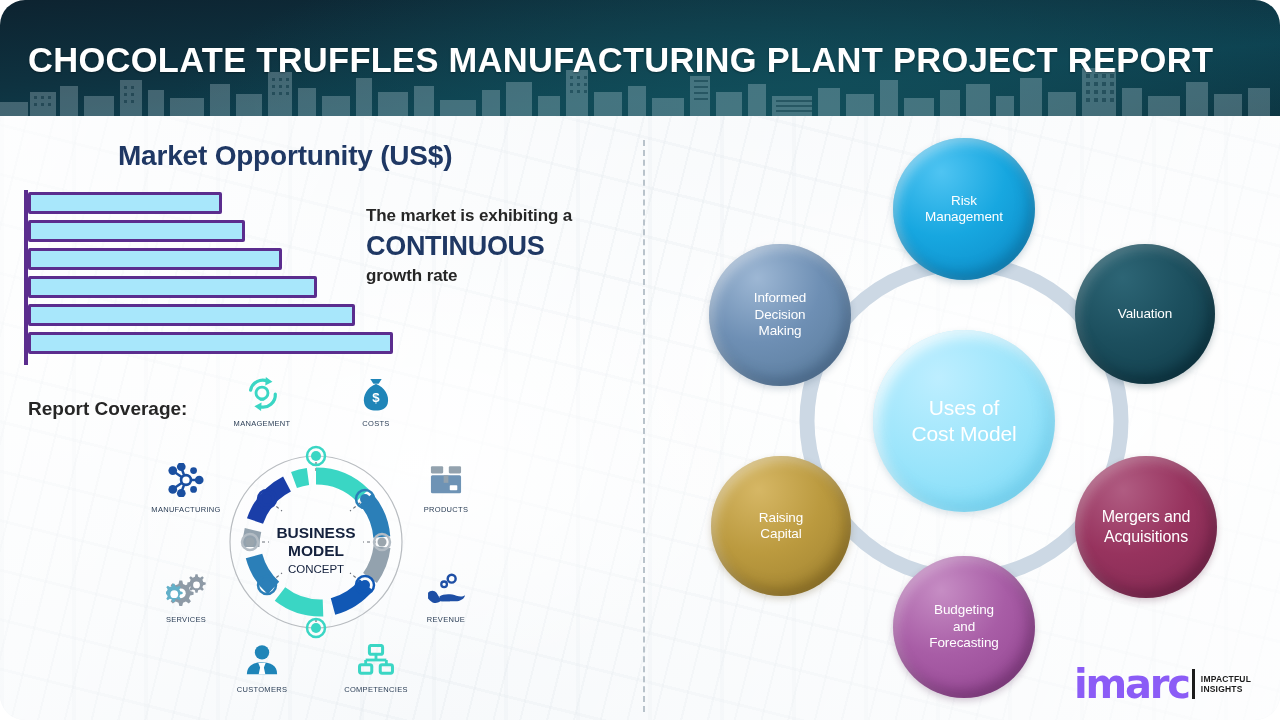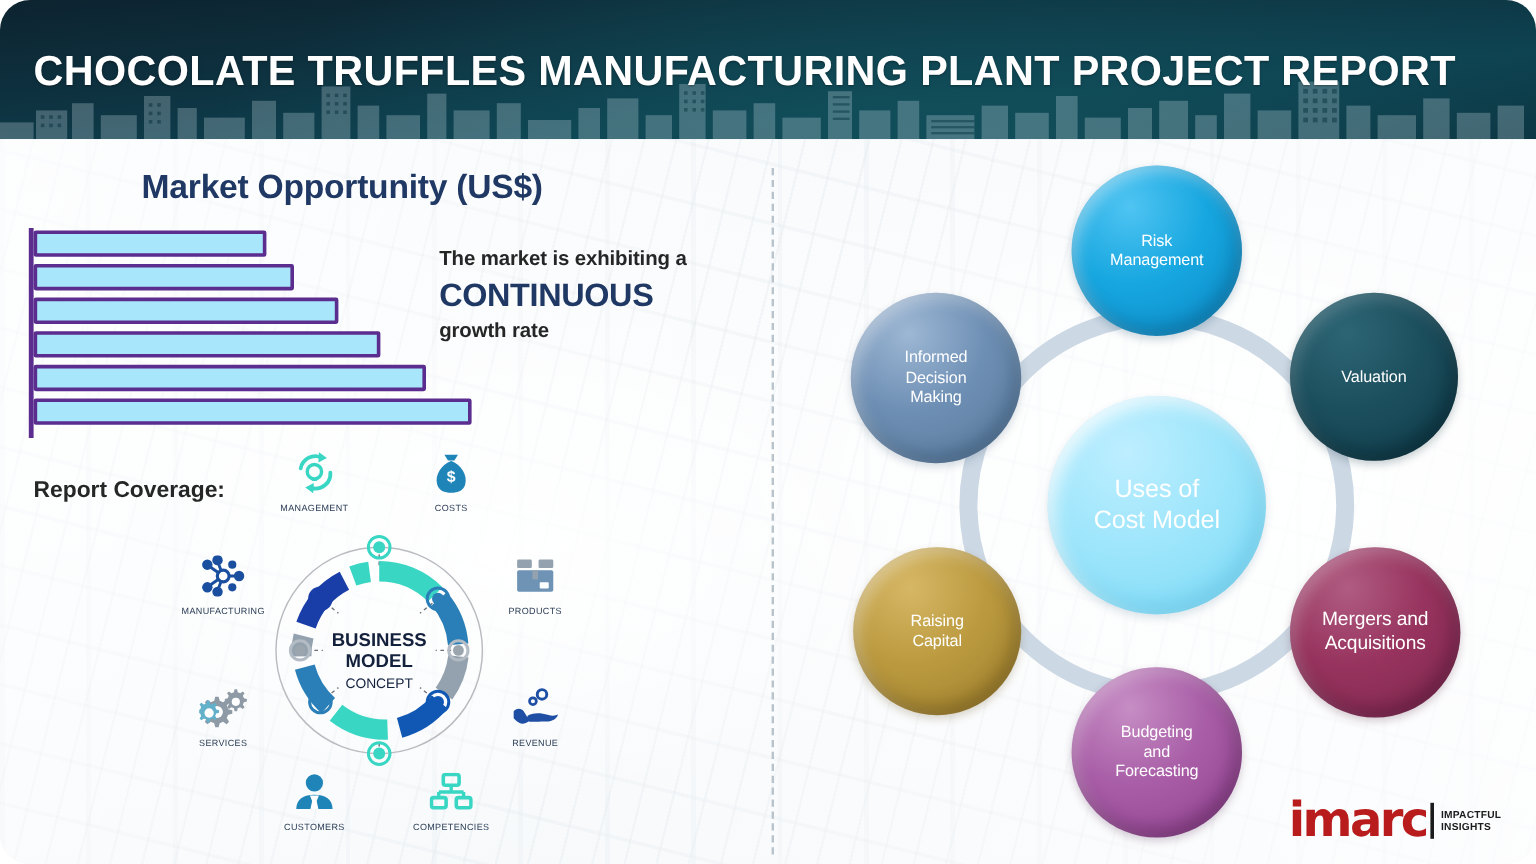--- a/index.html
+++ b/index.html
@@ -152,21 +152,21 @@
     font-size:13.5px;
     background: radial-gradient(circle at 34% 24%, #c68dc4 0%, #a85da6 45%, #91428f 100%);
     box-shadow: inset -5px -7px 14px rgba(60,15,60,.4), inset 4px 5px 12px rgba(255,255,255,.35), 0 3px 7px rgba(70,25,70,.22);
   }
 
   .ring { position:absolute; left:148px; top:132px; width:346px; height:346px; }
 
   
   .logo { position:absolute; left:1074px; top:662px; width:196px; height:44px; display:flex; align-items:center; }
   .logo-word {
-    font-size:40px; font-weight:bold; color:#b91c1c;
+    font-size:40px; font-weight:bold; color:#8b5cf6;
     letter-spacing:-2.2px; line-height:.9;
     font-family:"DejaVu Sans", sans-serif;
   }
   .logo-bar { width:3px; height:30px; background:#1b1b1b; margin:0 6px 0 3px; }
   .logo-tag { font-size:8.5px; font-weight:bold; color:#1b1b1b; line-height:1.18; letter-spacing:.2px; }
 </style>
 </head>
 <body>
 
 <div id="stage">

